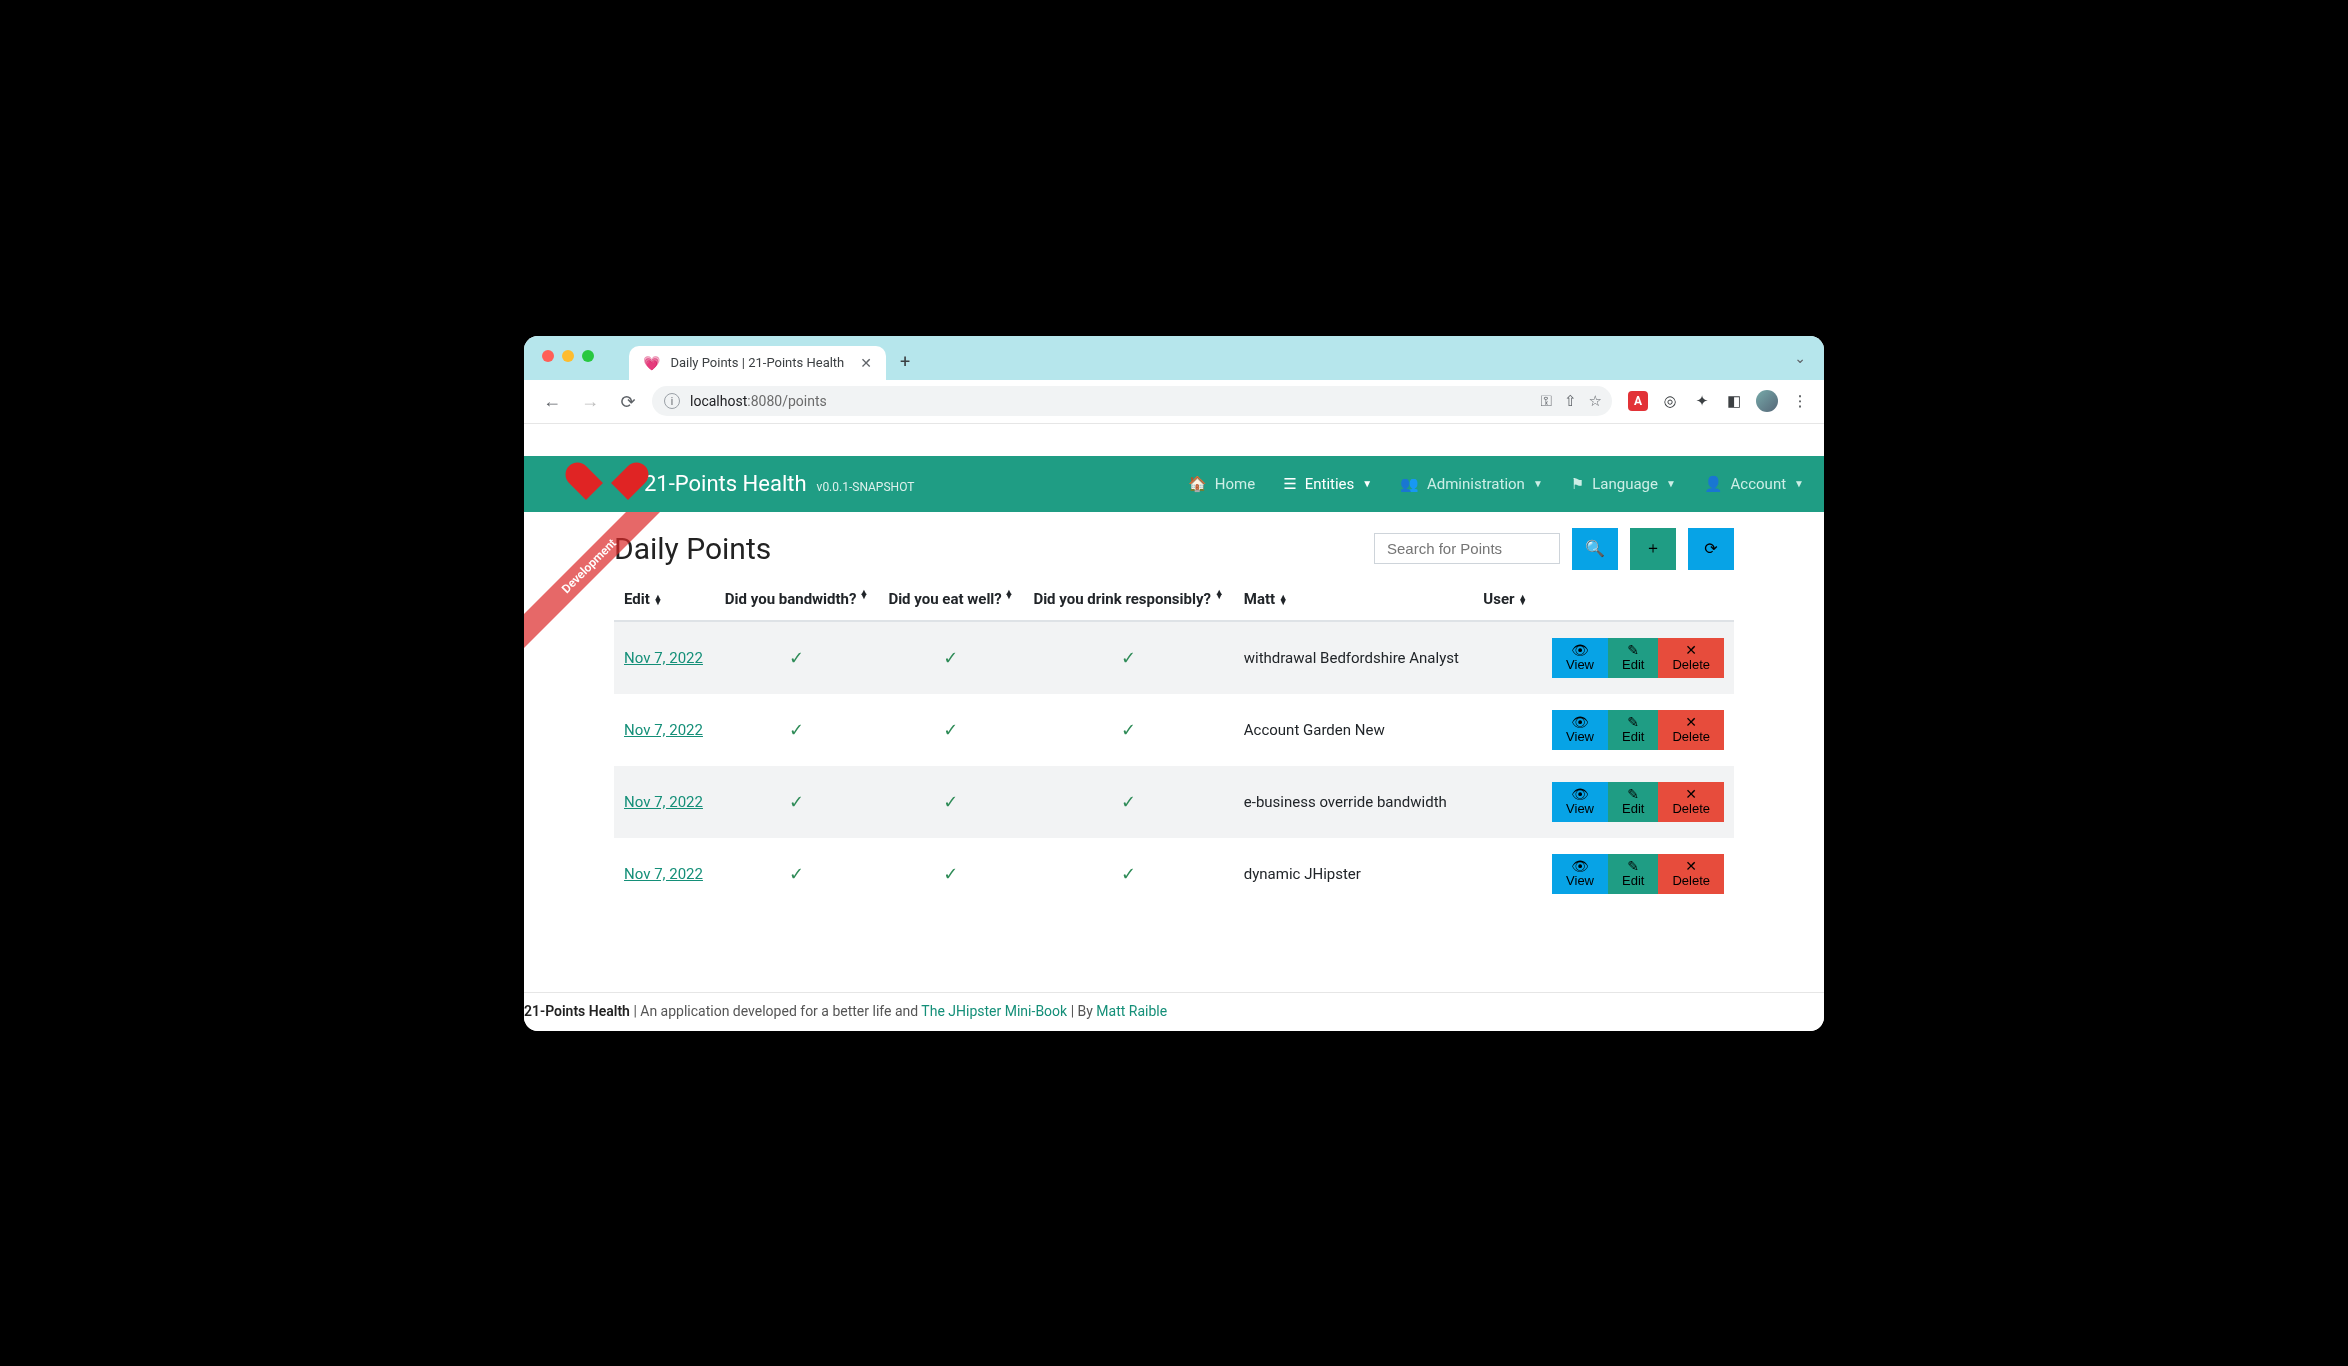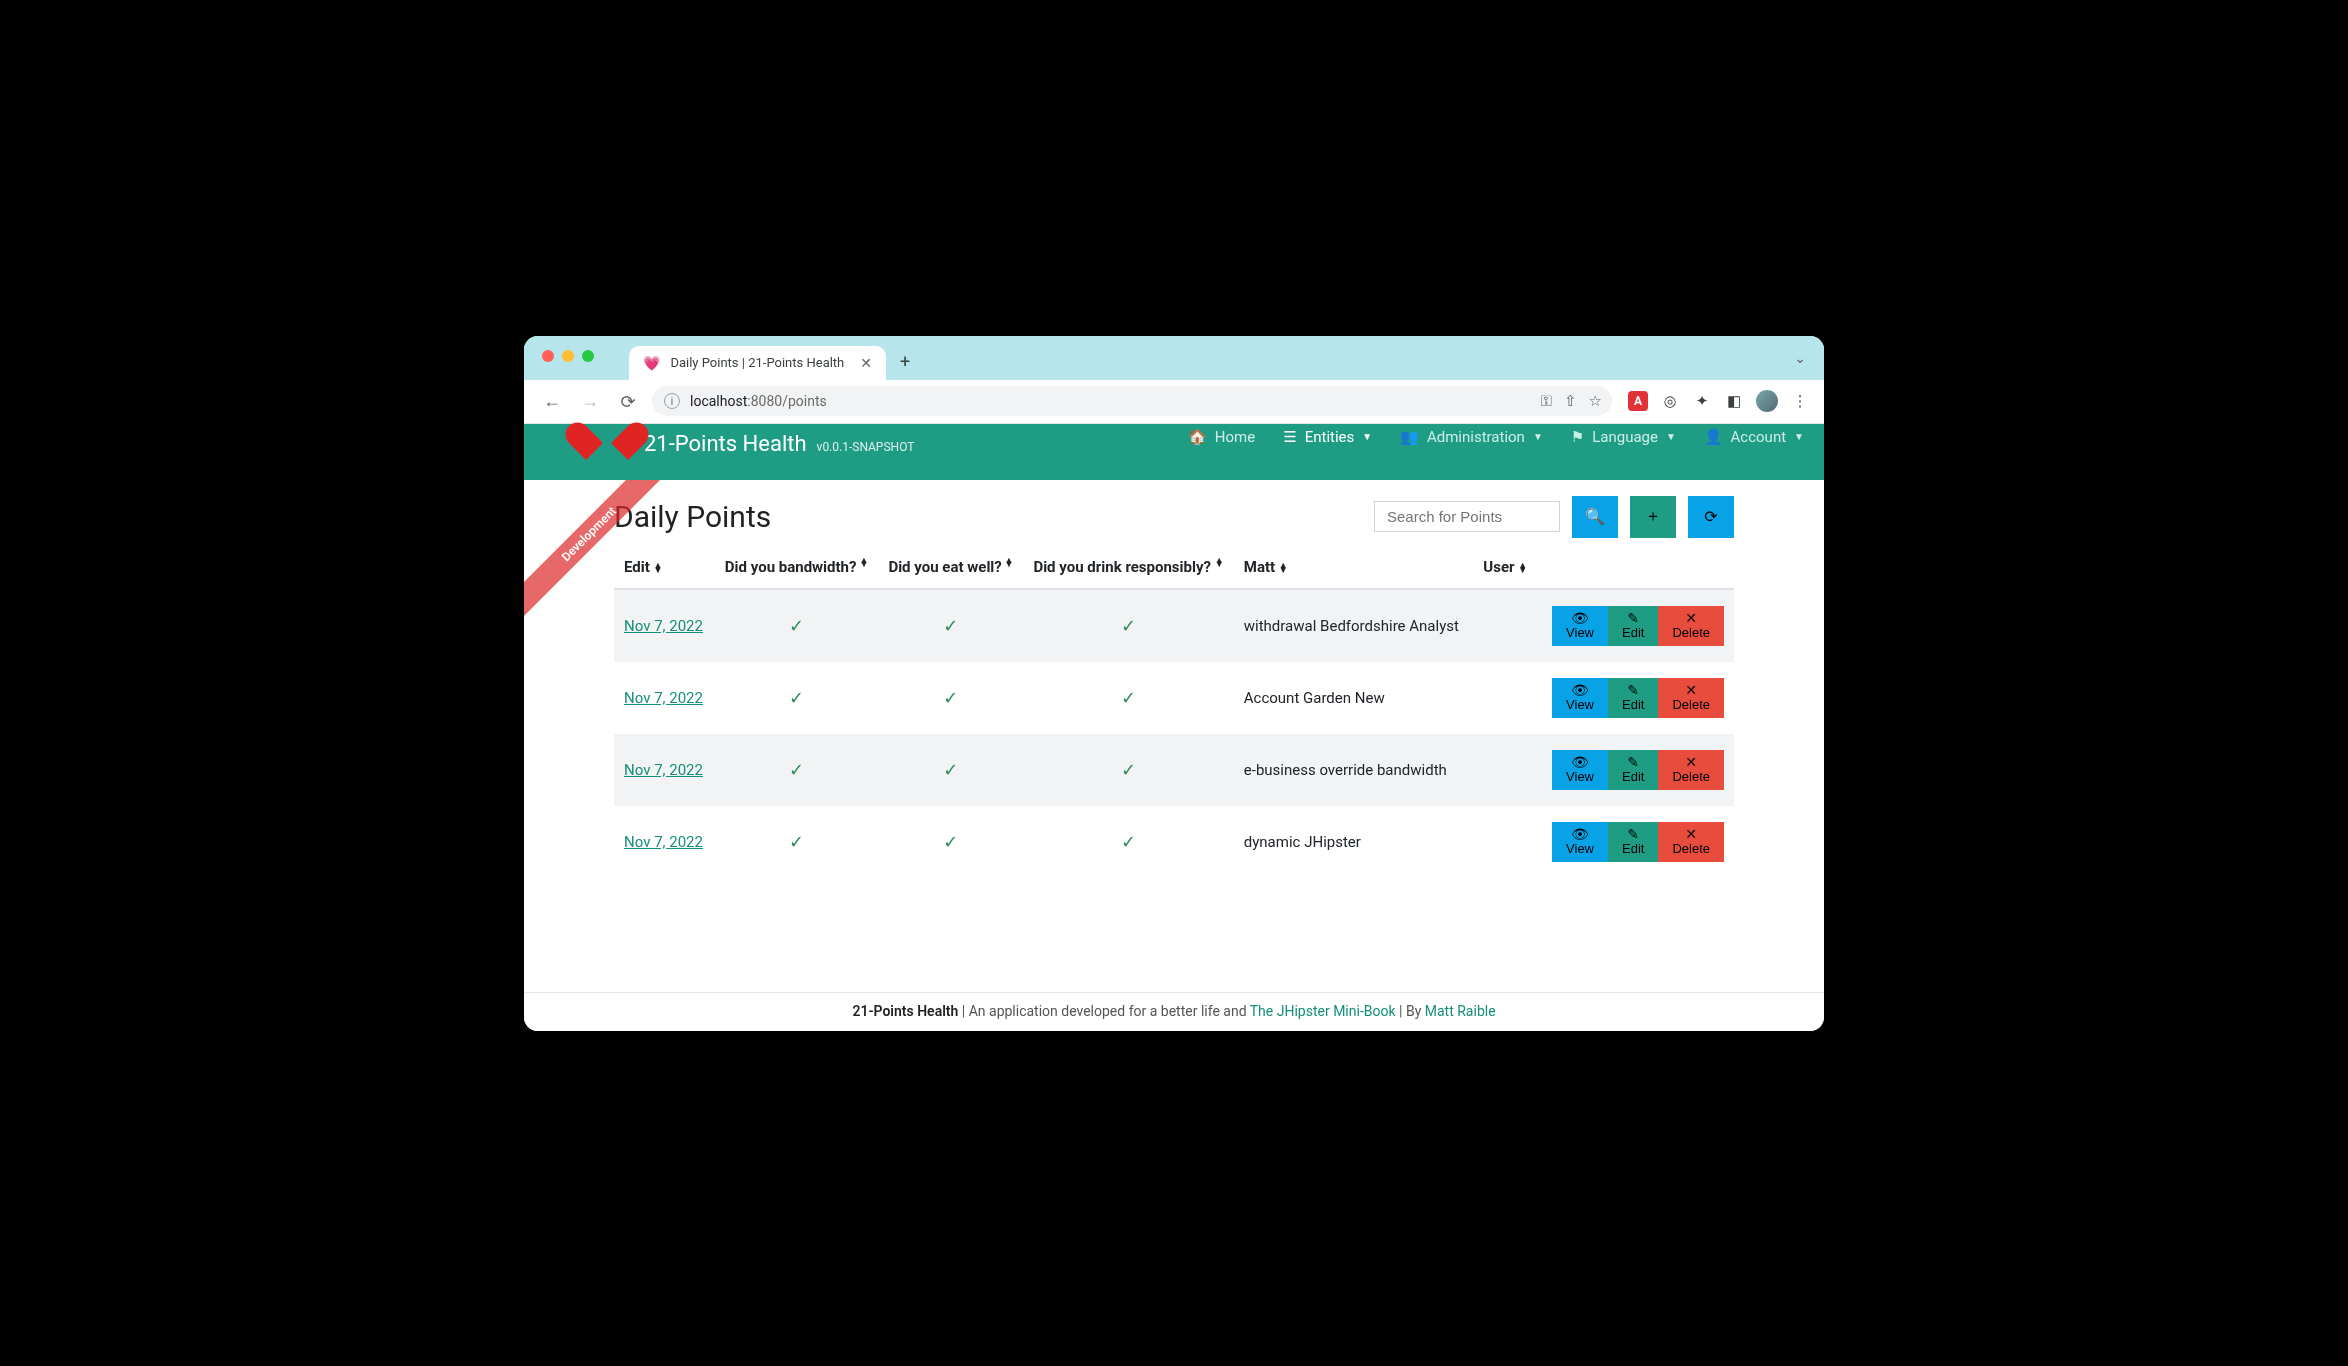--- a/index.html
+++ b/index.html
@@ -94,25 +94,26 @@
 .addressbar .right-icons { position:absolute; right:10px; display:flex; gap:12px; color:#5f6368; font-size:15px; }
 .ext-icons { display:flex; gap:12px; align-items:center; margin-left:6px; }
 .ext-icons .ico { width:20px; height:20px; display:flex; align-items:center; justify-content:center; font-size:15px; color:#3c4043; }
 .ext-icons .angular { background:#e23237; color:#fff; border-radius:4px; font-weight:bold; font-size:12px; }
 .ext-icons .avatar { width:22px; height:22px; border-radius:50%; background:linear-gradient(135deg,#7aa,#567); }
 
 .app-nav {
   background:#1f9d84;
   height: 56px;
   display:flex;
-  align-items:flex-start;
+  align-items:center;
   padding: 0 18px 0 60px;
   color:#fff;
   gap: 24px;
   position:relative;
+  margin-top:32px;
 }
 .brand { display:flex; align-items:center; gap:14px; }
 .brand .heart {
   width:46px; height:40px; position:relative;
 }
 .brand .heart::before, .brand .heart::after {
   content:""; position:absolute; width:24px; height:36px; background:#e02424; border-radius:24px 24px 0 0;
 }
 .brand .heart::before { left:2px; transform:rotate(-45deg); transform-origin:0 100%; }
 .brand .heart::after { left:20px; transform:rotate(45deg); transform-origin:100% 100%; }
@@ -172,22 +173,21 @@
 .btn-sm {
   height:40px; display:flex; flex-direction:column; align-items:center; justify-content:center; padding:0 14px; font-size:13px; border:none; cursor:pointer; gap:0;
 }
 .btn-sm .ic { font-size:14px; line-height:1; }
 .btn-sm.blue { background:#07a3e6; color:#000; }
 .btn-sm.teal { background:#1f9d84; color:#000; }
 .btn-sm.red { background:#e74c3c; color:#000; }
 footer {
   border-top:1px solid #e6e6e6;
   background:#fff;
-  text-align:center;
-  padding:10px 10px 12px;
+  padding:10px 0 12px;
   font-size:14px;
   color:#555;
 }
 footer .b { font-weight:600; color:#222; }
 footer a { color:#148f78; text-decoration:none; }
 .sort-double { display:inline-block; line-height:.5; font-size:9px; vertical-align:middle; }
 </style>
 </head>
 <body>
 

